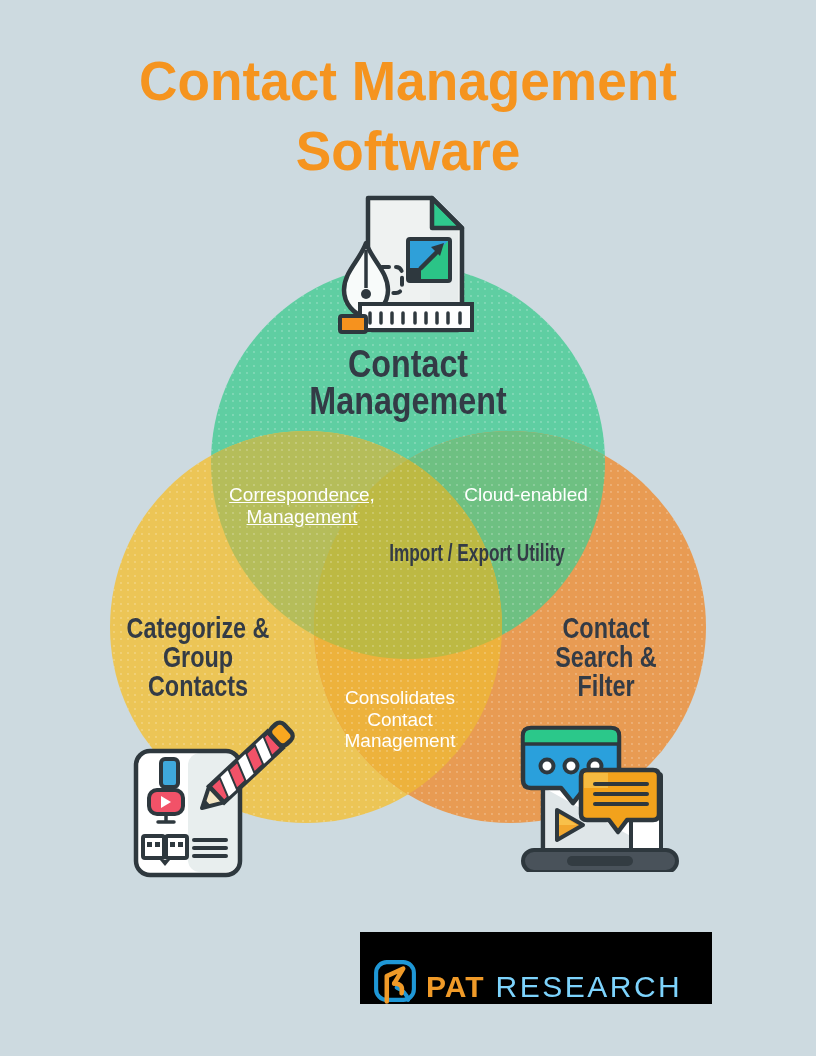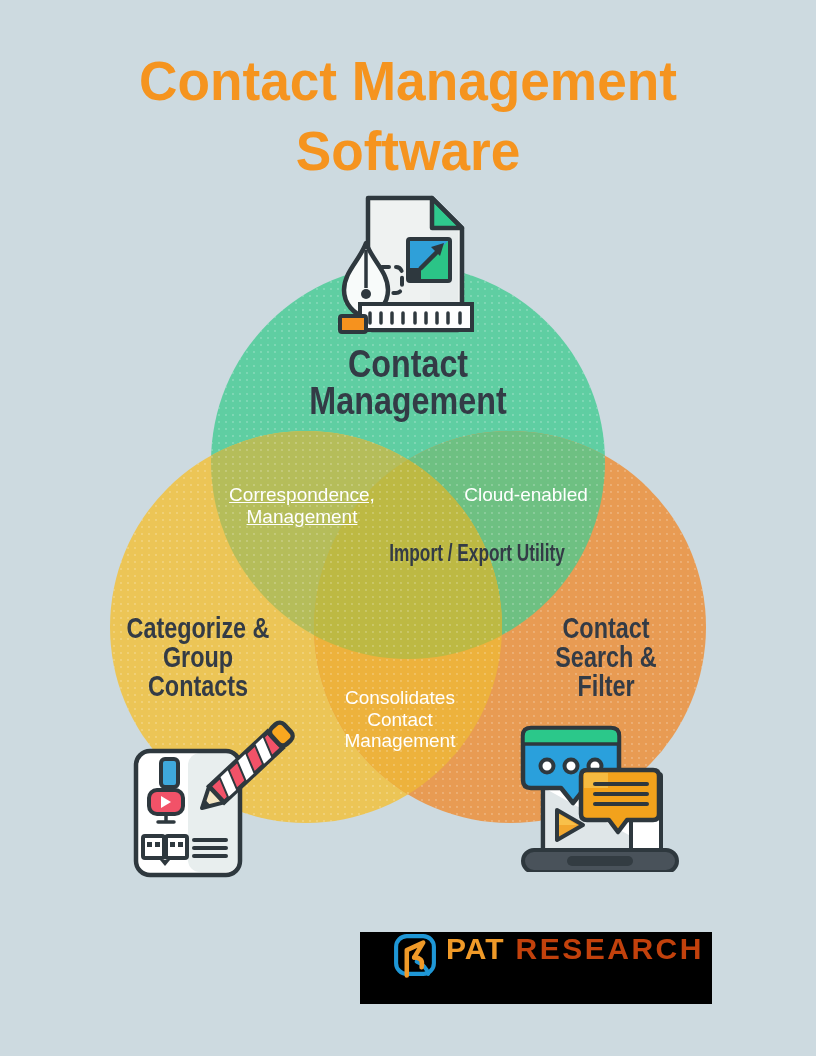--- a/index.html
+++ b/index.html
@@ -24,24 +24,24 @@
   .label-right{left:466px;top:613px;width:280px;font-size:30px;line-height:29px;transform:scaleX(0.78);}
 
   .overlap-label{position:absolute;text-align:center;color:#FFFFFF;font-size:19px;line-height:21.5px;font-weight:normal;}
   .ol-top-left{left:152px;top:484px;width:300px;text-decoration:underline;}
   .ol-top-right{left:396px;top:484px;width:260px;}
   .ol-bottom{left:300px;top:679px;width:200px;margin-top:8px;}
   .ol-center{left:327px;top:540px;width:300px;color:#333B46;font-weight:bold;font-size:24px;line-height:26px;transform:scaleX(0.72);}
 
   .footer{
     left:360px;top:932px;width:352px;height:72px;background:#000000;
-    display:flex;align-items:flex-start;padding-left:32px;box-sizing:border-box;
+    display:flex;align-items:flex-end;padding-left:12px;box-sizing:border-box;
   }
   .brand-pat{color:#F09A28;font-size:30px;font-weight:bold;letter-spacing:1px;margin-left:8px;}
-  .brand-research{color:#c2410c;font-size:30px;font-weight:bold;letter-spacing:2.5px;margin-left:11px;}
+  .brand-research{color:#7dd3fc;font-size:30px;font-weight:normal;letter-spacing:2.5px;margin-left:11px;}
 
   svg{display:block;}
 </style>
 </head>
 <body>
 
 <div class="root">
 
   <svg class="abs" style="left:0;top:0" width="816" height="1056" viewBox="0 0 816 1056">
     <defs>

